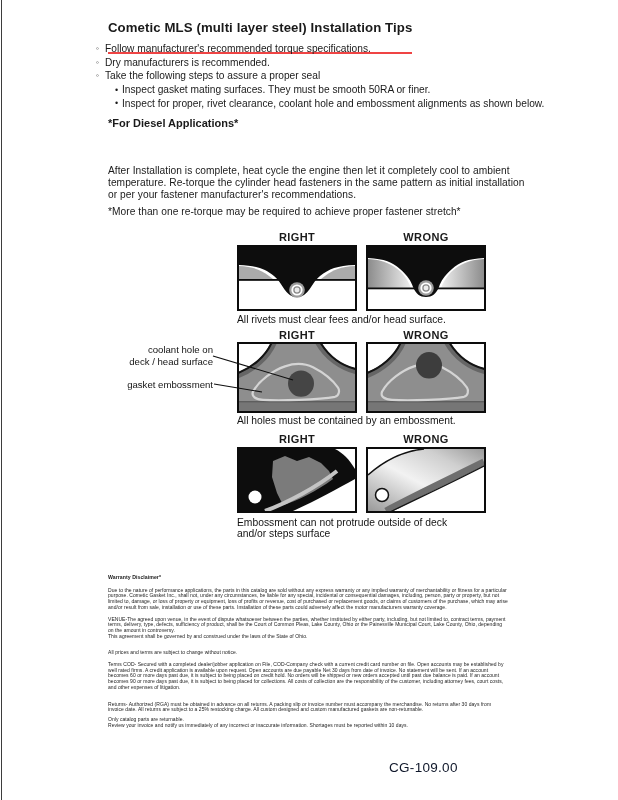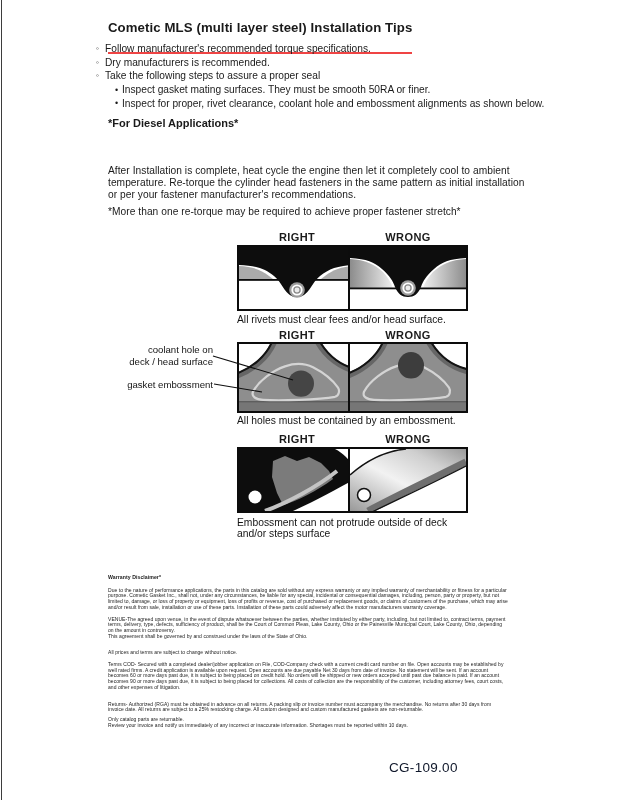--- a/index.html
+++ b/index.html
@@ -31,21 +31,21 @@
   }
   .par1 { top:134px; }
   .par2 { top:165px; }
   .note { top:206px; white-space:nowrap; }
 
   .dg-head { position:absolute; width:120px; text-align:center; font-size:11px; font-weight:bold; letter-spacing:0.4px; }
   .dg-box  { position:absolute; width:120px; border:2px solid #0c0c0c; box-sizing:border-box; background:#fff; }
   .dg-box svg { display:block; width:100%; height:100%; }
   .dg-cap  { position:absolute; left:237px; font-size:10.3px; line-height:10.8px; white-space:pre-line; color:#141414; }
 
-  .hL { left:237px; } .hR { left:348px; }
+  .hL { left:237px; } .hR { left:366px; }
   .row1h { top:231px; } .row2h { top:329px; } .row3h { top:433px; }
   .row1b { top:245px; height:66px; }
   .row2b { top:342px; height:71px; }
   .row3b { top:447px; height:66px; }
   .cap1 { top:315px; } .cap2 { top:416px; } .cap3 { top:518px; }
 
   .anno { position:absolute; left:110px; width:103px; text-align:right;
           font-size:9.6px; line-height:12px; white-space:pre-line; color:#141414; }
   .anno1 { top:344px; } .anno2 { top:379px; }
   .leader-svg { position:absolute; left:205px; top:342px; width:100px; height:55px; z-index:5; pointer-events:none; }

